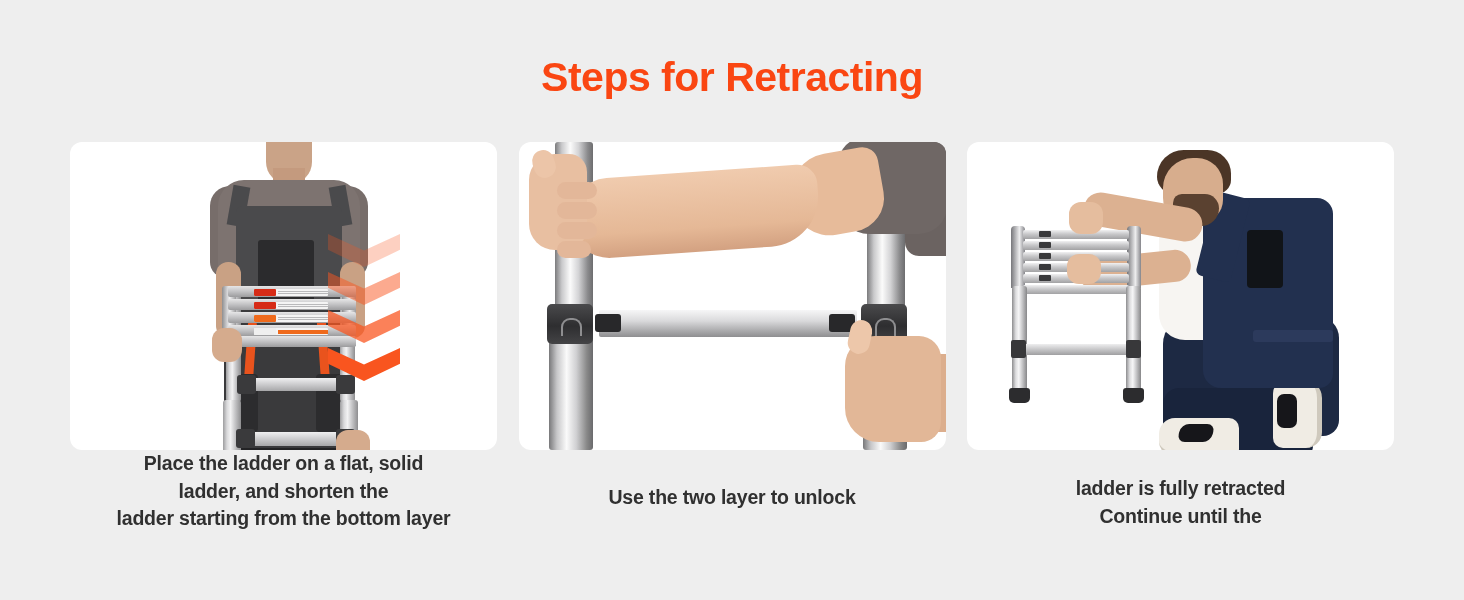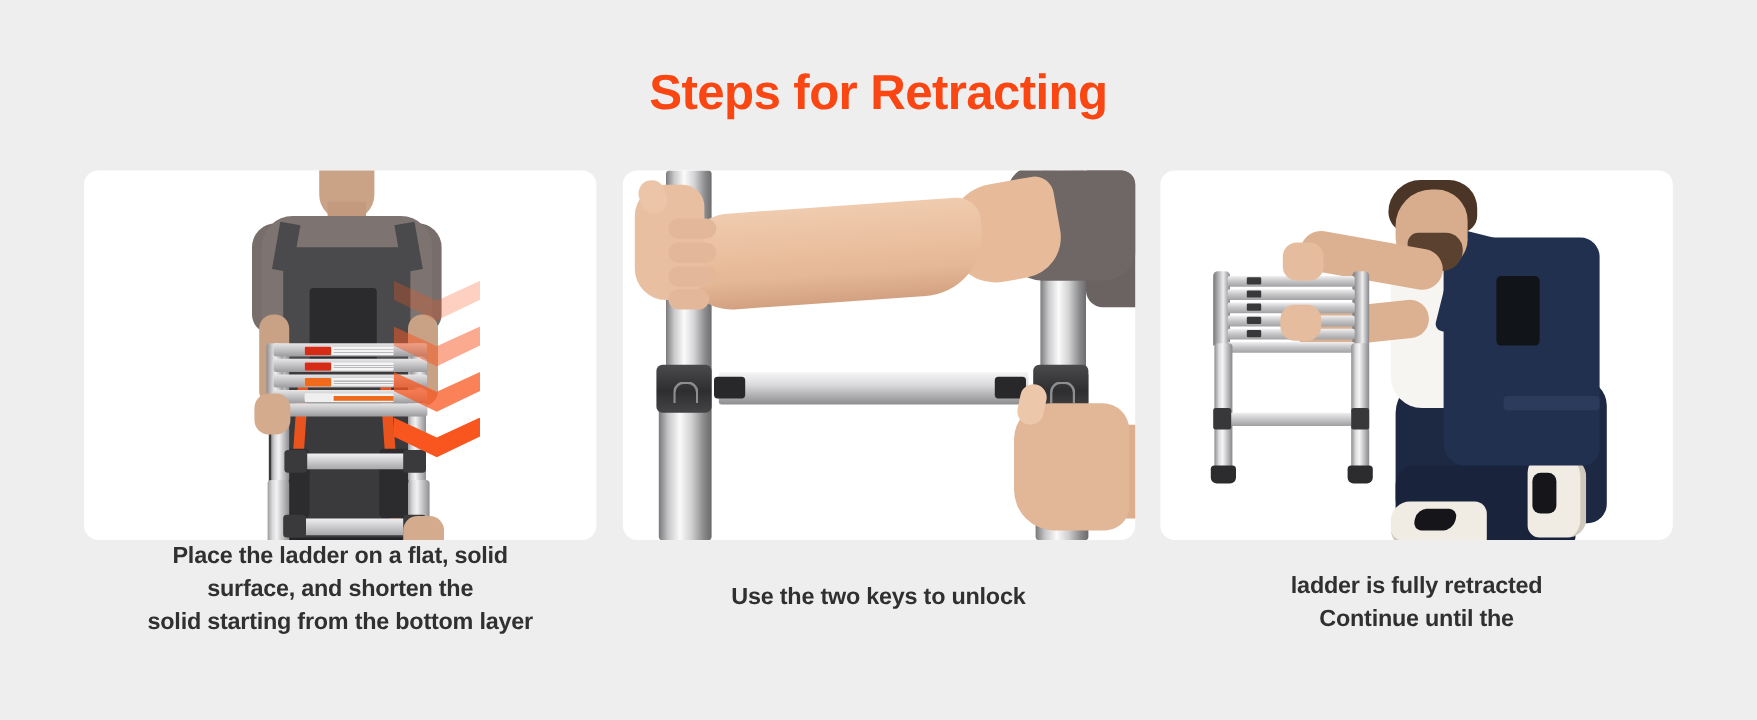--- a/index.html
+++ b/index.html
@@ -573,22 +573,22 @@
             <div class="chev chev-1"></div>
             <div class="chev chev-2"></div>
             <div class="chev chev-3"></div>
             <div class="chev chev-4"></div>
           </div>
 
         </div>
       </div>
       <div class="caption">
         <div>Place the ladder on a flat, solid</div>
-        <div>surface, and shorten the</div>
-        <div>solid starting from the bottom layer</div>
+        <div>ladder, and shorten the</div>
+        <div>ladder starting from the bottom layer</div>
       </div>
     </div>
 
     <div class="panel">
       <div class="card">
         <div class="scene2">
 
           <div class="p2-rail-outer p2-rail-l-top"></div>
           <div class="p2-rail-outer p2-rail-r-top"></div>
           <div class="p2-rail-outer p2-rail-l-bot"></div>
@@ -612,21 +612,21 @@
           </div>
           <div class="p2-thumb"></div>
 
           <div class="p2-hand-r-wrist"></div>
           <div class="p2-hand-r"></div>
           <div class="p2-hand-r-thumb"></div>
 
         </div>
       </div>
       <div class="caption caption-mid">
-        <div>Use the two keys to unlock</div>
+        <div>Use the two layer to unlock</div>
       </div>
     </div>
 
     <div class="panel">
       <div class="card">
         <div class="scene3">
 
           <div class="p3-hip"></div>
           <div class="p3-leg"></div>
           <div class="p3-shoe-b"></div>

